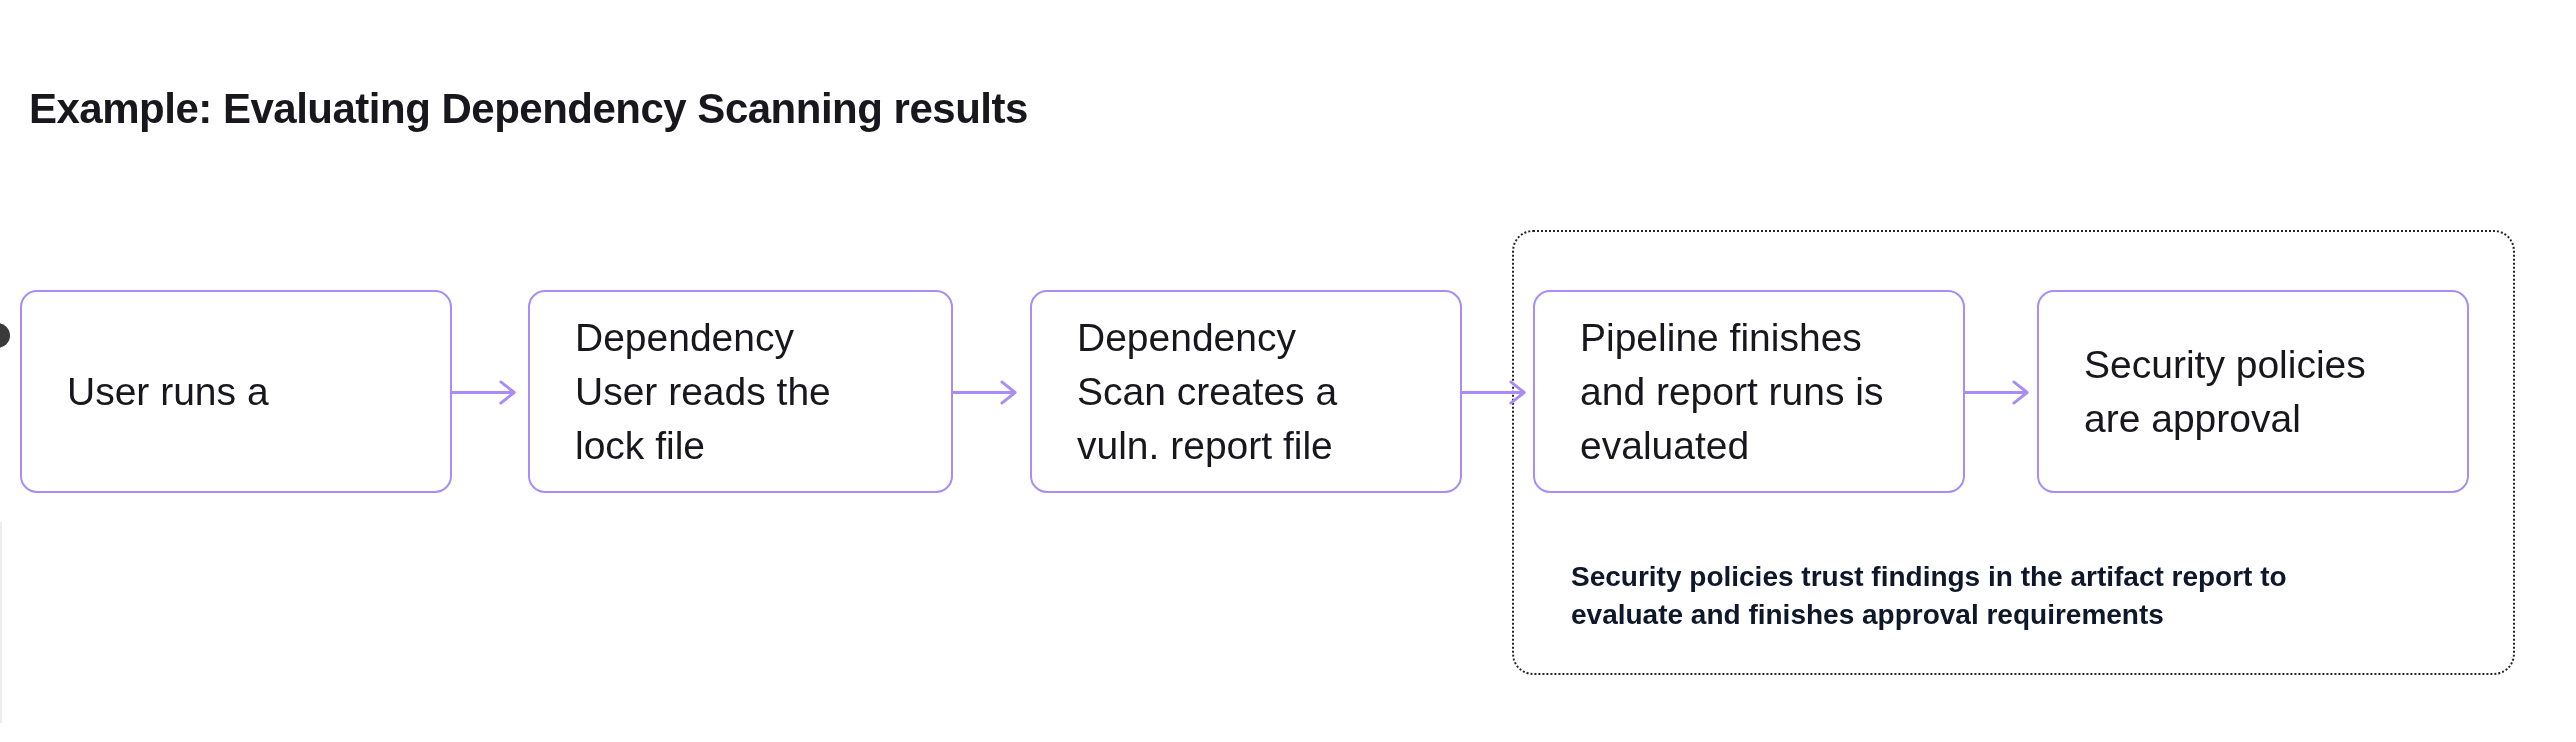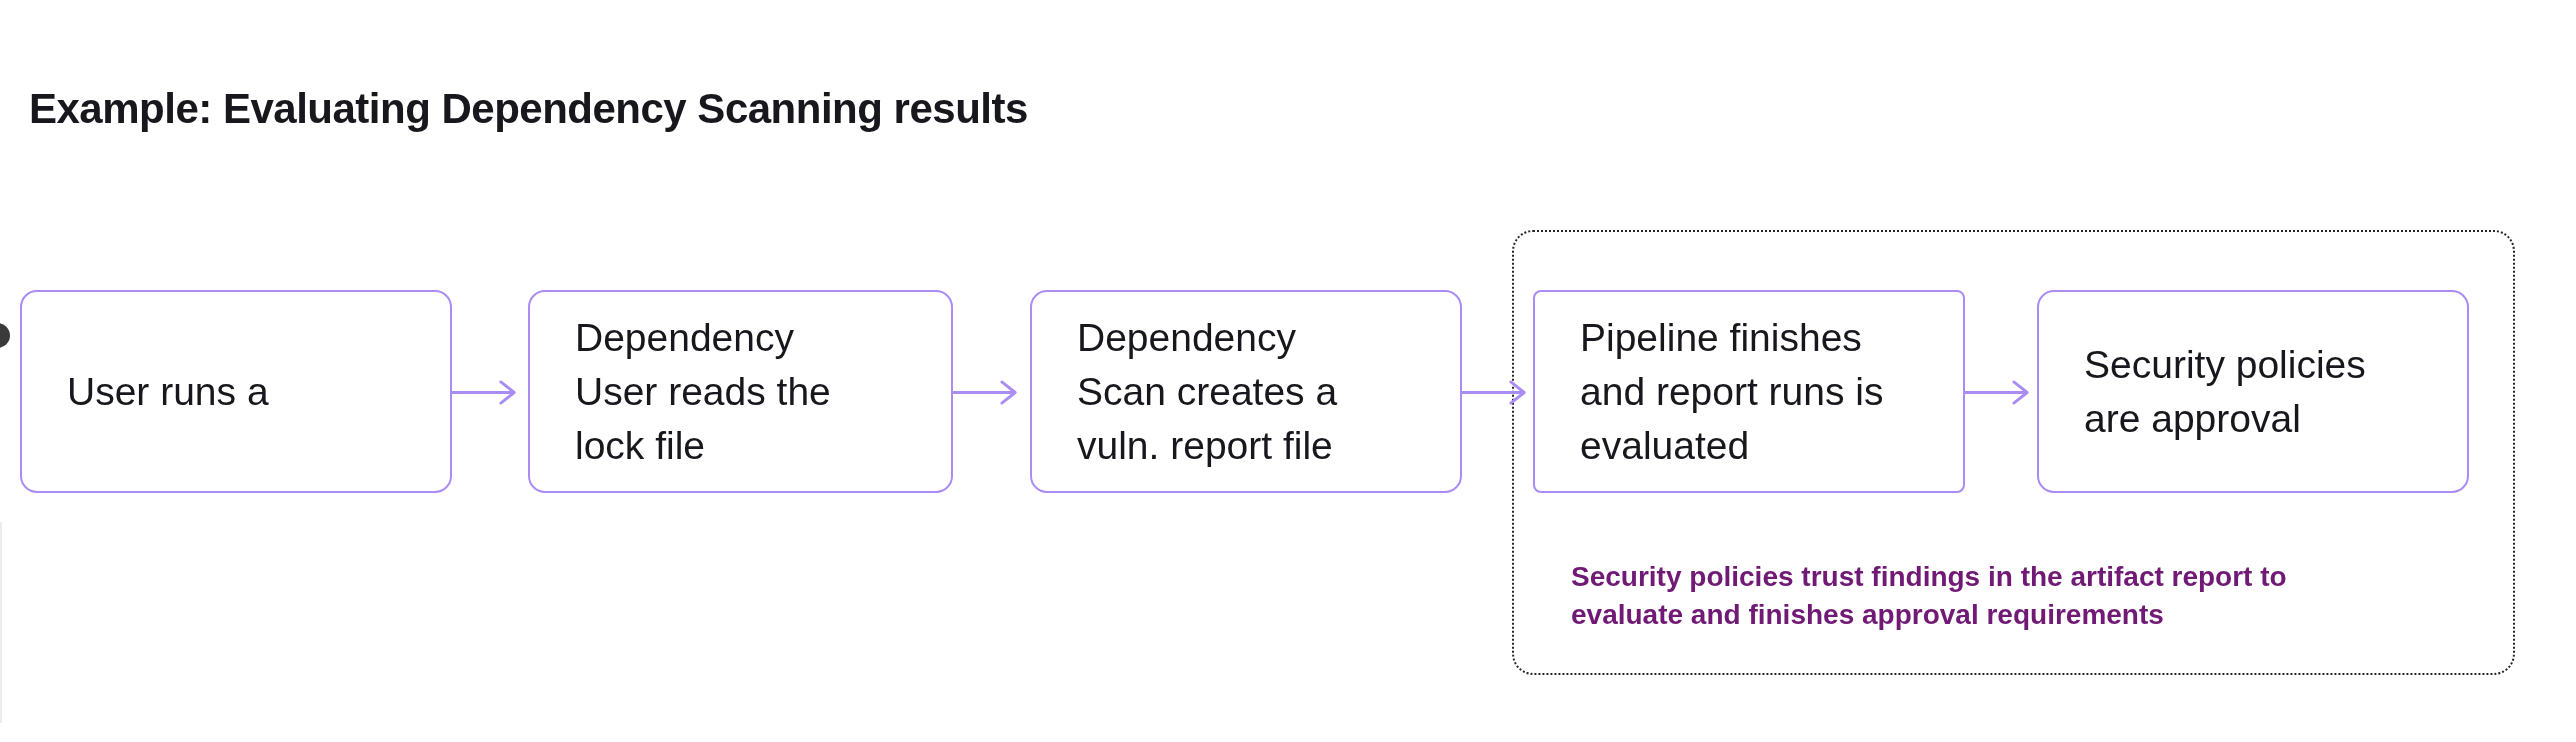--- a/index.html
+++ b/index.html
@@ -17,35 +17,35 @@
     background:#ffffff;border:2.9px solid #aa8cf5;border-radius:17px;
     display:flex;flex-direction:column;justify-content:center;
     padding-left:45px;padding-right:15.3px;
     font-size:39px;line-height:54px;font-weight:400;color:#18171d;
     z-index:3;
   }
   .box .line{white-space:nowrap;}
   .b1{left:20px;width:432px;}
   .b2{left:528px;width:425px;}
   .b3{left:1030px;width:432px;}
-  .b4{left:1533px;width:432px;border-radius:8px;}
+  .b4{left:1533px;width:432px;}
   .b5{left:2037px;width:432px;justify-content:center;}
   .arrow{position:absolute;top:376px;width:67px;height:33px;z-index:4;}
   .a1{left:452px;}
   .a2{left:953px;}
   .a3{left:1462px;}
   .a4{left:1965px;}
   .group{
     position:absolute;left:1512px;top:230px;width:1003px;height:445px;
     box-sizing:border-box;border:2.9px dotted #252525;border-radius:21px;
     background:transparent;z-index:1;
   }
   .note{
     position:absolute;left:1571px;top:558px;z-index:3;
-    font-size:28px;line-height:38px;font-weight:700;color:#701a75;
+    font-size:28px;line-height:38px;font-weight:700;color:#0f172a;
   }
   .note .line{white-space:nowrap;}
   .edge-dot{
     position:absolute;left:-15.3px;top:323px;width:25px;height:25px;
     border-radius:50%;background:#3a3a3a;z-index:2;
   }
   .edge-sliver{
     position:absolute;left:0;top:522px;width:1.9px;height:201px;
     background:#ececec;z-index:2;
   }

